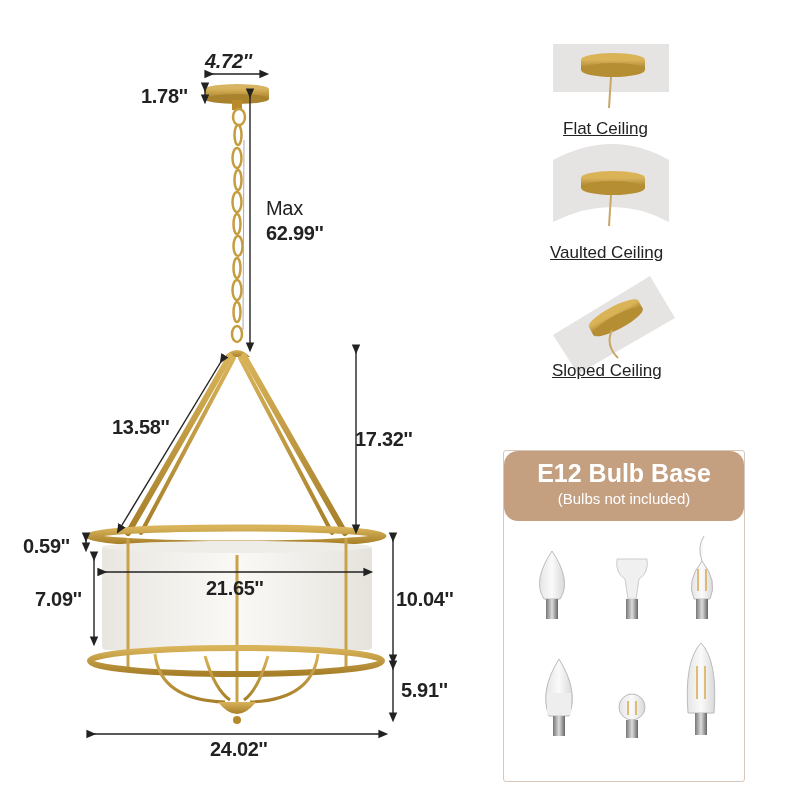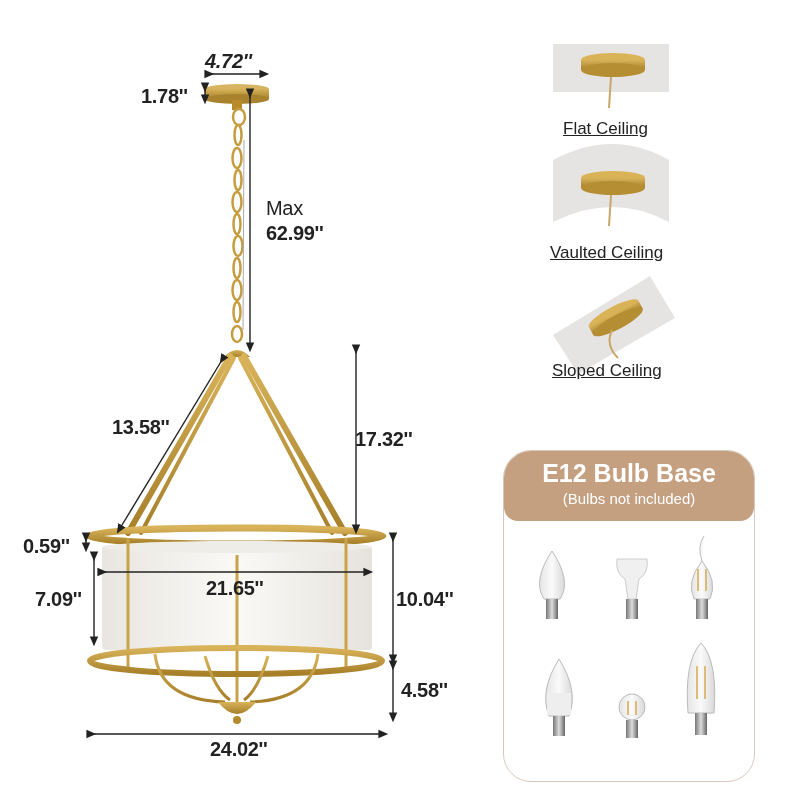--- a/index.html
+++ b/index.html
@@ -1,20 +1,20 @@
 <!DOCTYPE html>
 <html><head>
 <meta charset="utf-8">
 <style>
   html, body { margin:0; padding:0; background:#ffffff; }
   body { width:800px; height:800px; position:relative; overflow:hidden; font-family:"Liberation Sans", sans-serif; color:#1e1e1e; }
   .dim { position:absolute; font-weight:bold; font-size:20px; color:#222; white-space:nowrap; letter-spacing:-0.3px; }
   .cap { position:absolute; font-size:17px; color:#222; white-space:nowrap; text-align:center;text-decoration:underline; }
   svg { position:absolute; left:0; top:0; }
-  .bulb-card { position:absolute; left:503px; top:450px; width:240px; height:330px; border:1.5px solid #d8c8bc; border-radius:28px; background:#fff; overflow:hidden;padding-left:10px; }
+  .bulb-card { position:absolute; left:503px; top:450px; width:240px; height:330px; border:1.5px solid #d8c8bc; border-radius:3px; background:#fff; overflow:hidden; }
   .bulb-head { position:absolute; left:0; top:0; width:100%; height:70px; background:#c49f80; border-radius:14px 14px 14px 14px; text-align:center; color:#fff; }
   .bulb-title { display:block; font-size:25px; font-weight:bold; margin-top:8px; }
   .bulb-sub { display:block; font-size:15px; margin-top:2px; }
 </style>
 </head>
 <body>
 
 <svg width="800" height="800">
   <defs>
     <marker id="ah" markerWidth="8" markerHeight="8" refX="4" refY="4" orient="auto">
@@ -130,21 +130,21 @@
 <div class="dim" style="left:205px;top:50px;font-style:italic;">4.72''</div>
 <div class="dim" style="left:141px;top:85px;">1.78''</div>
 <div class="dim" style="left:266px;top:197px;font-weight:normal;">Max</div>
 <div class="dim" style="left:266px;top:222px;font-weight:bold;">62.99''</div>
 <div class="dim" style="left:112px;top:416px;">13.58''</div>
 <div class="dim" style="left:355px;top:428px;">17.32''</div>
 <div class="dim" style="left:23px;top:535px;text-align:right;">0.59''</div>
 <div class="dim" style="left:206px;top:577px;">21.65''</div>
 <div class="dim" style="left:35px;top:588px;">7.09''</div>
 <div class="dim" style="left:396px;top:588px;">10.04''</div>
-<div class="dim" style="left:401px;top:679px;">4.58''</div>
+<div class="dim" style="left:401px;top:679px;">5.91''</div>
 <div class="dim" style="left:210px;top:738px;">24.02''</div>
 
 <div class="cap" style="left:563px;top:119px;">Flat Ceiling</div>
 <div class="cap" style="left:550px;top:235px;margin-top:8px;">Vaulted Ceiling</div>
 <div class="cap" style="left:552px;top:361px;">Sloped Ceiling</div>
 
 <div class="bulb-card">
   <div class="bulb-head">
     <span class="bulb-title">E12 Bulb Base</span>
     <span class="bulb-sub">(Bulbs not included)</span>

